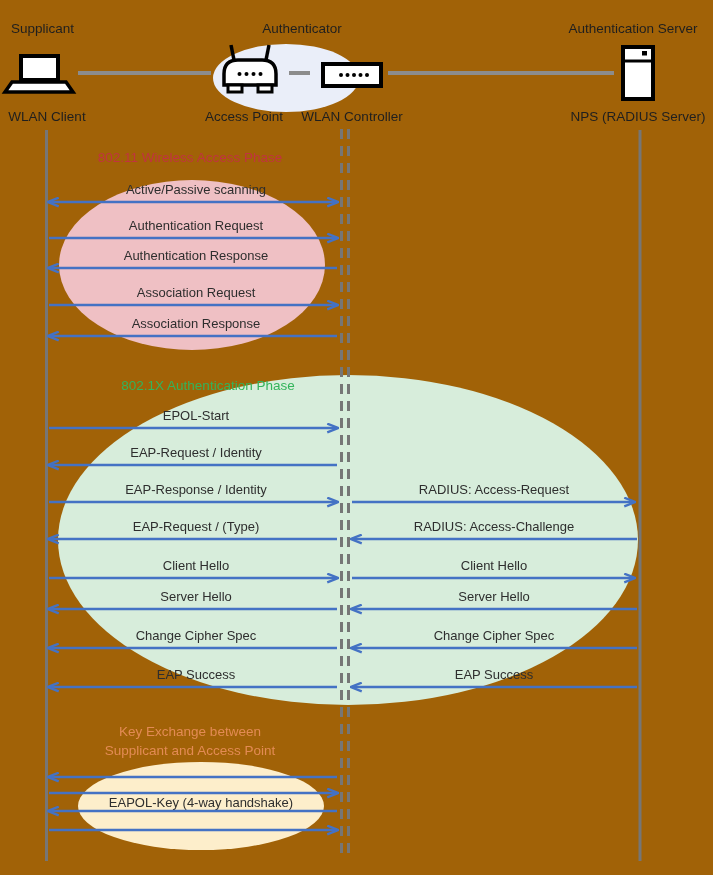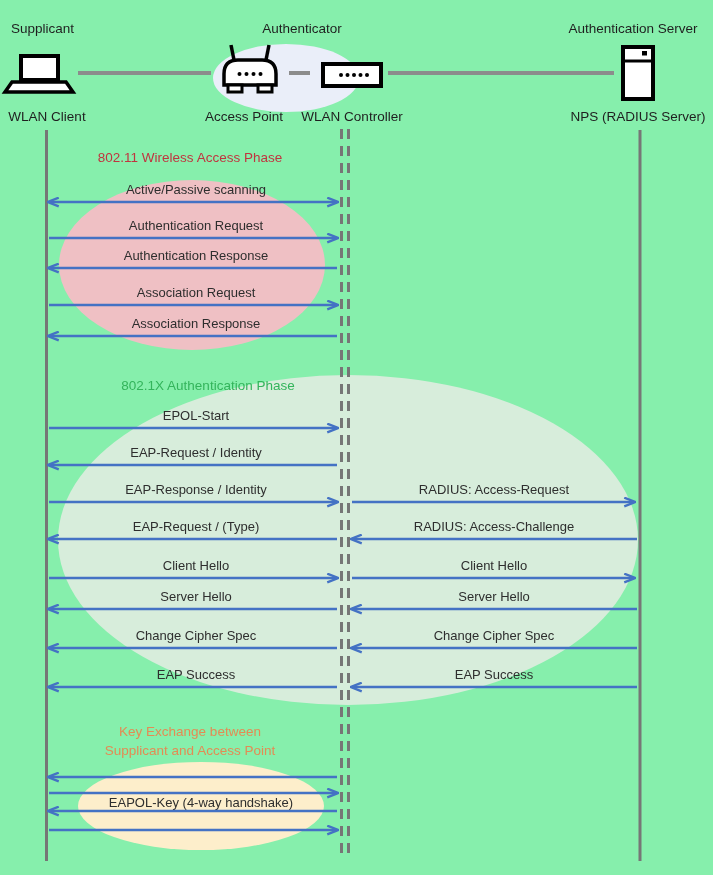--- a/index.html
+++ b/index.html
@@ -1,16 +1,16 @@
 <!DOCTYPE html>
 <html><head>
 <meta charset="utf-8">
 <style>
   html,body{margin:0;padding:0;background:#ffffff;}
-  .stage{position:relative;width:713px;height:875px;background:#86efac;overflow:hidden;
+  .stage{position:relative;width:713px;height:875px;background:#a16207;overflow:hidden;
          font-family:"Liberation Sans", sans-serif;}
   svg text{font-family:"Liberation Sans", sans-serif;}
   .role-label{font-size:13.5px;fill:#1f1f1f;}
   .device-label{font-size:13.5px;fill:#1f1f1f;}
   .msg-label{font-size:13px;fill:#2e2e2e;}
   .phase-title{font-size:13.5px;}
   .arrow{stroke:#4472C4;stroke-width:2.4;fill:none;}
   .lifeline{stroke:#767676;stroke-width:3;}
   .lifeline-dashed{stroke:#767676;stroke-width:3;stroke-dasharray:10 7;}
   .devlink{stroke:#8C8C8C;stroke-width:4;}

